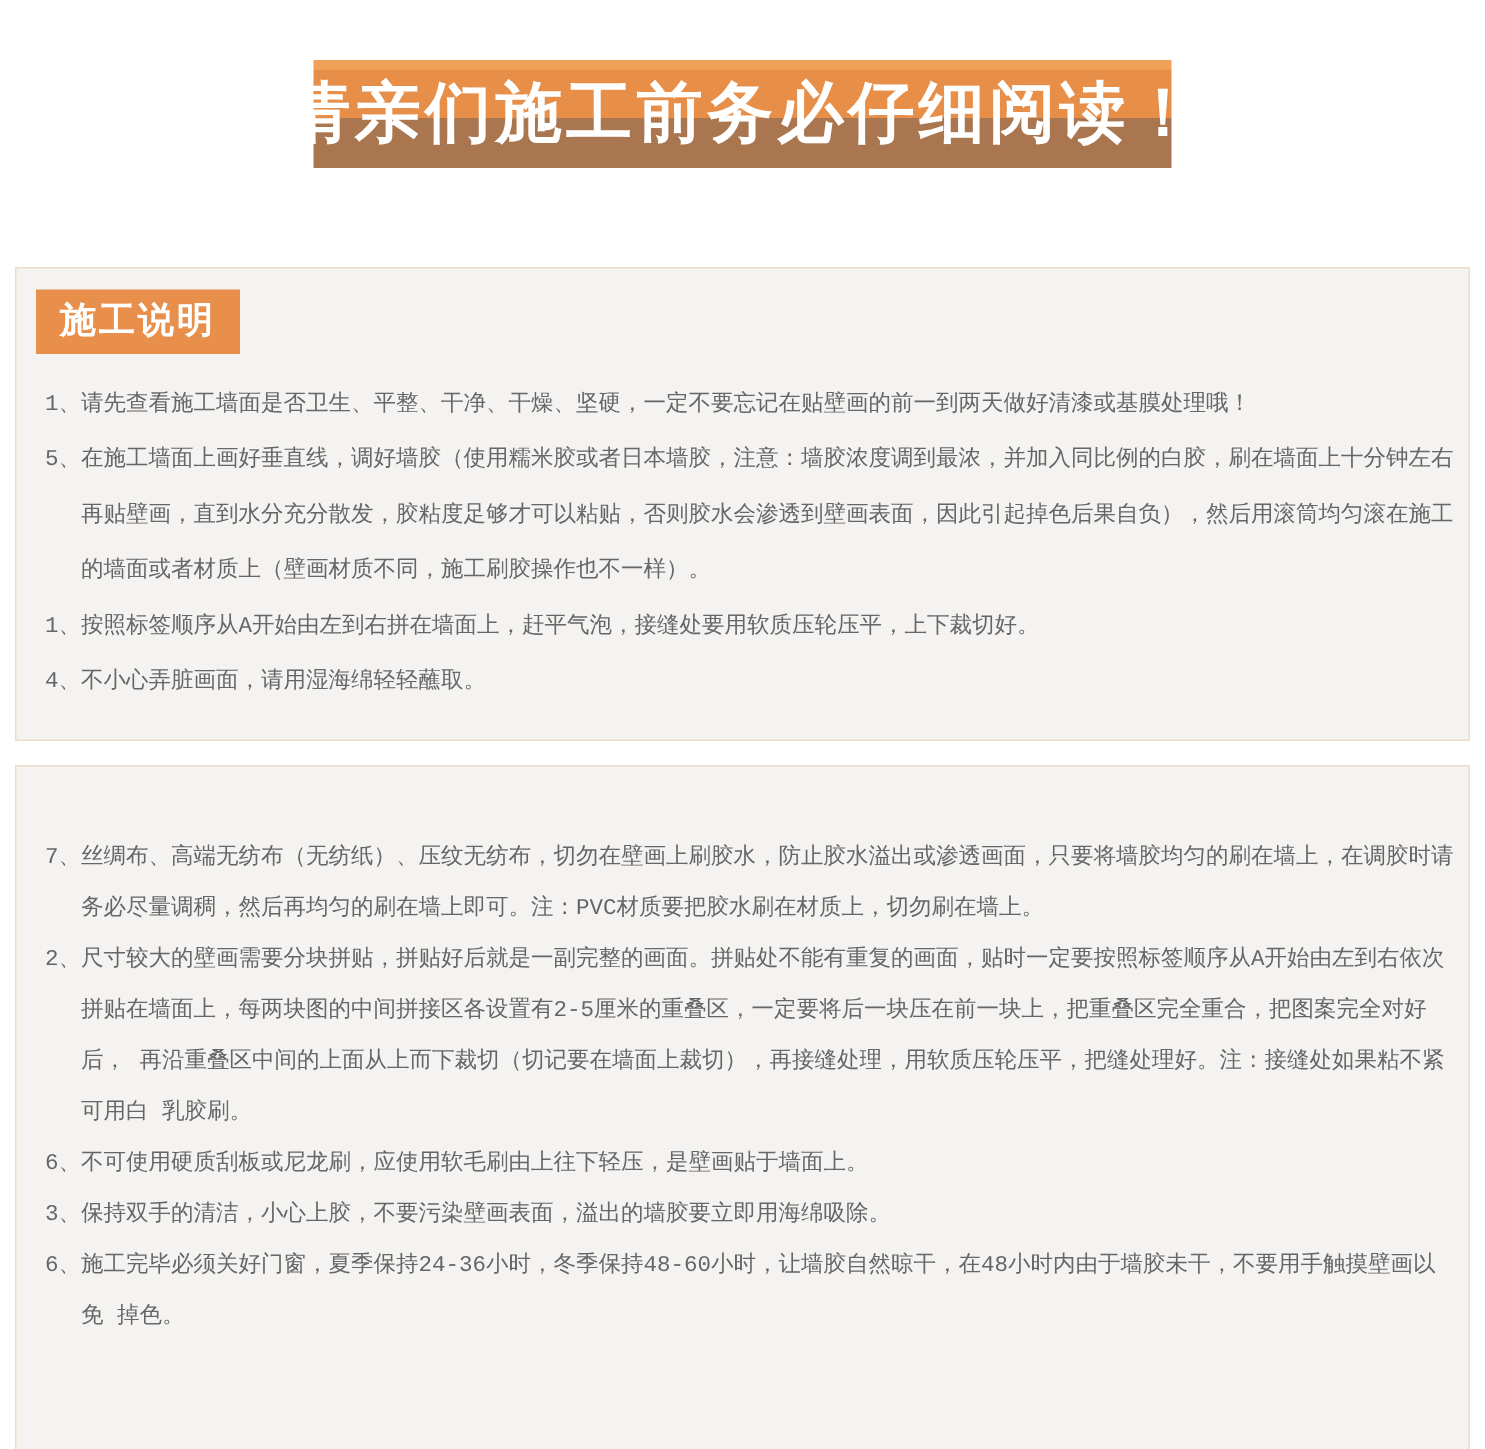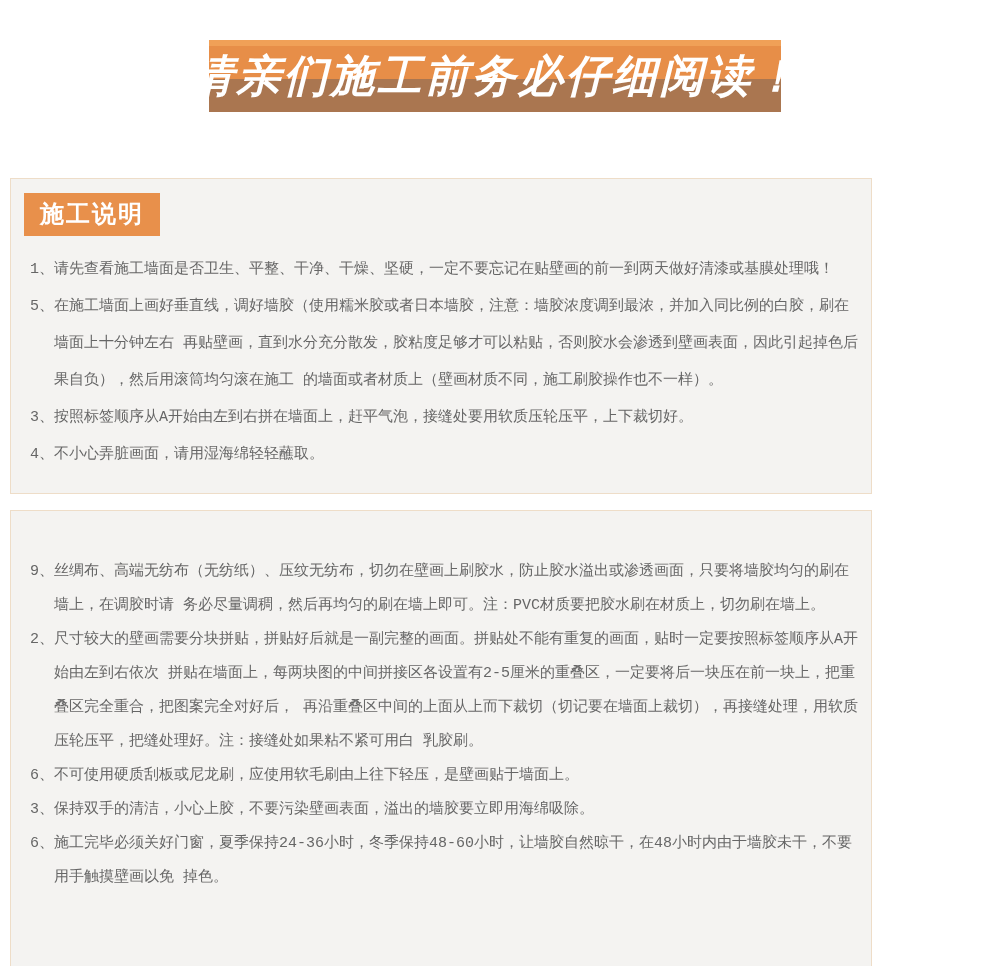--- a/index.html
+++ b/index.html
@@ -19,39 +19,38 @@
     width: 572px;
     height: 72px;
     margin: 40px auto 0 auto;
     background: linear-gradient(180deg,
       #f0a057 0%, #f0a057 9%,
       #e78e48 9%, #e78e48 54%,
       #aa7650 54%, #aa7650 100%);
     display: flex;
     align-items: center;
     justify-content: center;
-    font-style: italic;
   }
   .banner-title {
     color: #ffffff;
     font-size: 44px;
     font-weight: 900;
     letter-spacing: 3px;
     white-space: nowrap;
     line-height: 1;
   }
 
   
   .section {
     margin: 0 10px;
     background: #f4f3f1;
     border: 1px solid #eeddc8;
     padding: 14px 10px 20px 13px;
     box-sizing: border-box;
-    width: 862px;
+    width: 970px;
   }
   .section-construction {
     margin-top: 66px;
     min-height: 295px;
   }
   .section-precautions {
     margin-top: 16px;
     min-height: 500px;
   }
   .section-title {
@@ -93,26 +92,26 @@
 
 <div class="banner">
   <span class="banner-title">请亲们施工前务必仔细阅读！</span>
 </div>
 
 <section class="section section-construction">
   <div class="section-title">施工说明</div>
   <div class="items">
     <div class="item">1、请先查看施工墙面是否卫生、平整、干净、干燥、坚硬，一定不要忘记在贴壁画的前一到两天做好清漆或基膜处理哦！</div>
     <div class="item">5、在施工墙面上画好垂直线，调好墙胶（使用糯米胶或者日本墙胶，注意：墙胶浓度调到最浓，并加入同比例的白胶，刷在墙面上十分钟左右 再贴壁画，直到水分充分散发，胶粘度足够才可以粘贴，否则胶水会渗透到壁画表面，因此引起掉色后果自负），然后用滚筒均匀滚在施工 的墙面或者材质上（壁画材质不同，施工刷胶操作也不一样）。</div>
-    <div class="item">3、按照标签顺序从A开始由左到右拼在墙面上，赶平气泡，接缝处要用软质压轮压平，上下裁切好。</div>
+    <div class="item">1、按照标签顺序从A开始由左到右拼在墙面上，赶平气泡，接缝处要用软质压轮压平，上下裁切好。</div>
     <div class="item">4、不小心弄脏画面，请用湿海绵轻轻蘸取。</div>
   </div>
 </section>
 
 <section class="section section-precautions">
   <div class="items">
-    <div class="item">9、丝绸布、高端无纺布（无纺纸）、压纹无纺布，切勿在壁画上刷胶水，防止胶水溢出或渗透画面，只要将墙胶均匀的刷在墙上，在调胶时请 务必尽量调稠，然后再均匀的刷在墙上即可。注：PVC材质要把胶水刷在材质上，切勿刷在墙上。</div>
+    <div class="item">7、丝绸布、高端无纺布（无纺纸）、压纹无纺布，切勿在壁画上刷胶水，防止胶水溢出或渗透画面，只要将墙胶均匀的刷在墙上，在调胶时请 务必尽量调稠，然后再均匀的刷在墙上即可。注：PVC材质要把胶水刷在材质上，切勿刷在墙上。</div>
     <div class="item">2、尺寸较大的壁画需要分块拼贴，拼贴好后就是一副完整的画面。拼贴处不能有重复的画面，贴时一定要按照标签顺序从A开始由左到右依次 拼贴在墙面上，每两块图的中间拼接区各设置有2-5厘米的重叠区，一定要将后一块压在前一块上，把重叠区完全重合，把图案完全对好后， 再沿重叠区中间的上面从上而下裁切（切记要在墙面上裁切），再接缝处理，用软质压轮压平，把缝处理好。注：接缝处如果粘不紧可用白 乳胶刷。</div>
     <div class="item">6、不可使用硬质刮板或尼龙刷，应使用软毛刷由上往下轻压，是壁画贴于墙面上。</div>
     <div class="item">3、保持双手的清洁，小心上胶，不要污染壁画表面，溢出的墙胶要立即用海绵吸除。</div>
     <div class="item">6、施工完毕必须关好门窗，夏季保持24-36小时，冬季保持48-60小时，让墙胶自然晾干，在48小时内由于墙胶未干，不要用手触摸壁画以免 掉色。</div>
   </div>
 </section>
 
 </body></html>

